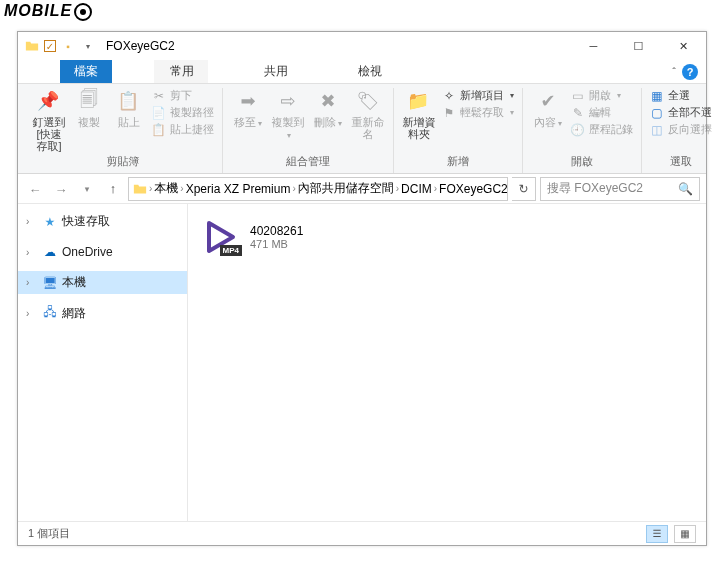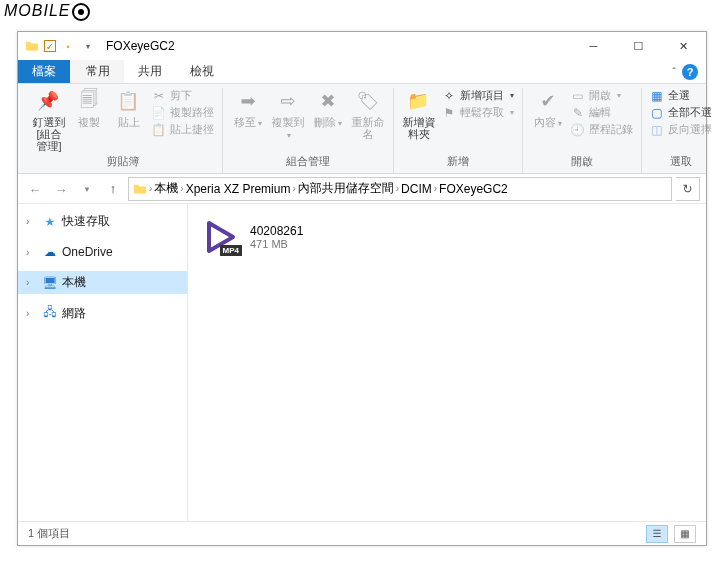--- a/index.html
+++ b/index.html
@@ -1,32 +1,32 @@
 <!DOCTYPE html>
 <html><head>
 <meta charset="utf-8">
 <style>
 * { margin: 0; padding: 0; box-sizing: border-box; font-family: "Microsoft JhengHei", "Segoe UI", sans-serif; }
 body { background: #fff; width: 720px; height: 563px; position: relative; overflow: hidden; }
 
-.watermark { position: absolute; top: 2px; left: 4px; font-family: Arial, sans-serif; font-weight: 400; font-size: 16px; letter-spacing: 1px; color: #000; font-style: italic; }
+.watermark { position: absolute; top: 2px; left: 4px; font-family: Arial, sans-serif; font-weight: 700; font-size: 16px; letter-spacing: 1px; color: #000; font-style: italic; }
 .watermark .circle { display: inline-block; width: 18px; height: 18px; border: 2px solid #000; border-radius: 50%; vertical-align: middle; position: relative; margin-left: 2px; }
 .watermark .circle::after { content: ""; position: absolute; width: 6px; height: 6px; background: #000; border-radius: 50%; top: 4px; left: 4px; }
 
 .window { position: absolute; top: 31px; left: 17px; width: 690px; height: 515px; background: #fff; border: 1px solid #a6a6a6; display: flex; flex-direction: column; box-shadow: 0 0 3px rgba(0,0,0,0.15); }
 
 .titlebar { height: 28px; display: flex; align-items: center; padding-left: 6px; background: #fff; }
 .titlebar .qat { display: flex; align-items: center; gap: 4px; }
 .titlebar .qat-icon { width: 16px; height: 16px; display: flex; align-items: center; justify-content: center; font-size: 10px; }
 .titlebar .title { margin-left: 10px; font-size: 12px; color: #000; }
 .titlebar .controls { margin-left: auto; display: flex; }
 .titlebar .ctrl { width: 45px; height: 28px; display: flex; align-items: center; justify-content: center; font-size: 11px; color: #333; }
 
 .tabbar { height: 24px; display: flex; align-items: stretch; background: #fff; border-bottom: 1px solid #e0e0e0; }
-.tab { padding: 0 14px; font-size: 12px; display: flex; align-items: center; color: #333; }
+.tab { padding: 0 14px; font-size: 12px; display: flex; align-items: center; color: #333; margin-left: 42px; }
 .tab.file { background: #1979ca; color: #fff; }
 .tab.active { background: #f5f5f5; padding-left: 16px; }
 .tabbar .right { margin-left: auto; display: flex; align-items: center; padding-right: 8px; gap: 6px; }
 .help-icon { width: 16px; height: 16px; border-radius: 50%; background: #1e88e5; color: #fff; font-size: 11px; display: flex; align-items: center; justify-content: center; font-weight: bold; }
 
 .ribbon { height: 90px; background: #f5f6f7; border-bottom: 1px solid #d8d8d8; display: flex; padding: 4px 6px 0 6px; }
 .rgroup { display: flex; flex-direction: column; align-items: center; padding: 0 8px; border-right: 1px solid #e0e0e0; }
 .rgroup:last-child { border-right: none; }
 .rgroup .btns { display: flex; gap: 6px; flex: 1; align-items: flex-start; }
 .rgroup .glabel { font-size: 11px; color: #666; padding: 2px 0 4px 0; }
@@ -110,21 +110,21 @@
       <span style="color:#555;font-size:11px">ˆ</span>
       <span class="help-icon">?</span>
     </div>
   </div>
 
   <div class="ribbon">
     <div class="rgroup">
       <div class="btns">
         <div class="rbtn">
             <span class="ico">📌</span>
-            <span class="lbl">釘選到 [組合管理]</span>
+            <span class="lbl">釘選到 [快速存取]</span>
           </div>
         <div class="rbtn disabled">
             <span class="ico">🗐</span>
             <span class="lbl">複製</span>
           </div>
         <div class="rbtn disabled">
             <span class="ico">📋</span>
             <span class="lbl">貼上</span>
           </div>
         <div class="rsmall">
@@ -262,20 +262,24 @@
       <span class="seg">
           <span>DCIM</span>
           <span class="chev">›</span>
         </span>
       <span class="seg">
           <span>FOXeyeGC2</span>
         </span>
 
     </div>
     <div class="refreshbtn">↻</div>
+    <div class="searchbox">
+      <span>搜尋 FOXeyeGC2</span>
+      <span style="color:#555">🔍</span>
+    </div>
   </div>
 
   <div class="body">
     <div class="sidebar">
       <div class="tree-item">
           <span class="exp">›</span>
           <span class="ticon" style="color:#3f9de0">★</span>
           <span>快速存取</span>
         </div>
       <div class="tree-item spacer"></div>

